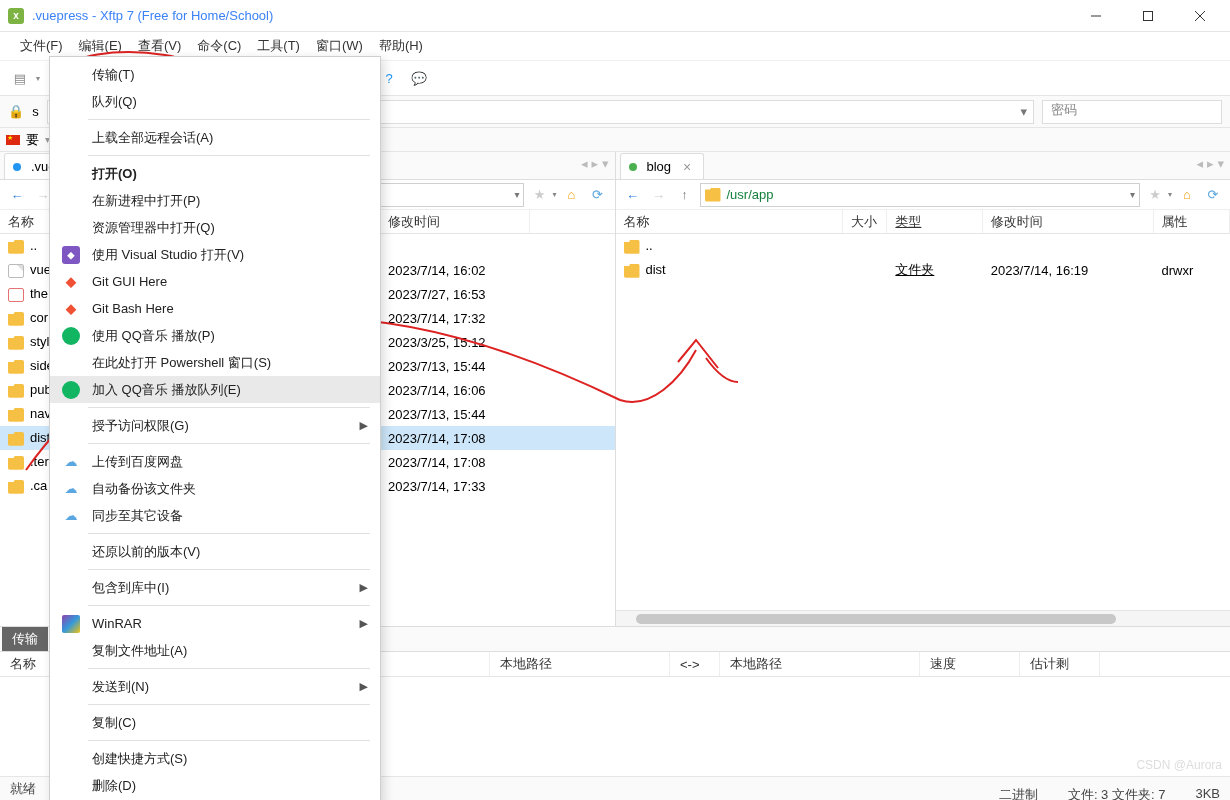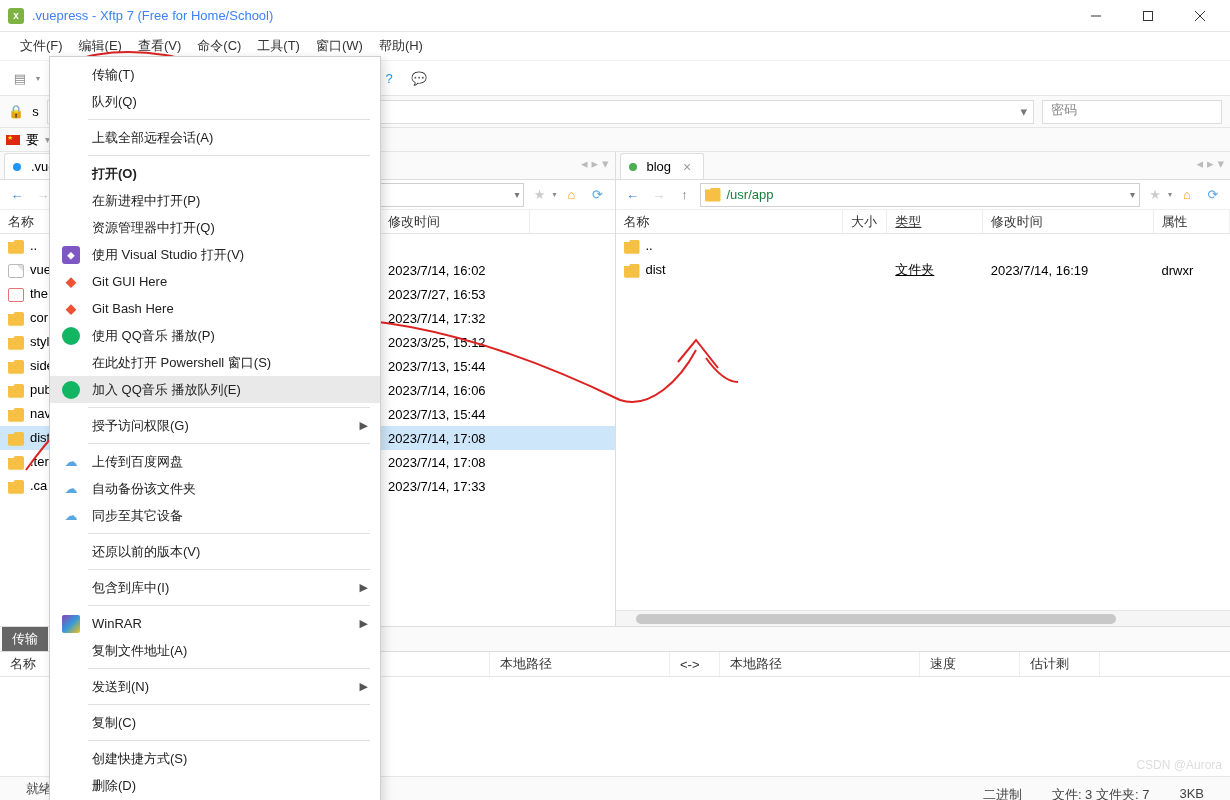--- a/index.html
+++ b/index.html
@@ -80,21 +80,21 @@
 .scrollbar-h { height:16px; background:#f5f5f5; border-top:1px solid #e5e5e5; position:relative; }
 .sb-thumb { position:absolute; left:20px; top:3px; height:10px; width:480px; background:#c8c8c8; border-radius:5px; }
 
 
 .transfer-tab { height:24px; background:#666; color:#fff; display:inline-flex; align-items:center; padding:0 10px; margin-left:2px; }
 .transfer-head { height:26px; display:flex; align-items:center; border-top:1px solid #ddd; border-bottom:1px solid #e5e5e5; color:#333; }
 .transfer-head > div { padding:0 10px; border-right:1px solid #eee; height:100%; display:flex; align-items:center; }
 .transfer-body { height:48px; background:#fff; }
 
 
-.statusbar { position:absolute; bottom:0; left:0; right:0; height:24px; display:flex; align-items:center; padding:0 26px; border-top:1px solid #e5e5e5; background:#fafafa; color:#444; justify-content:space-between; }
+.statusbar { position:absolute; bottom:0; left:0; right:0; height:24px; display:flex; align-items:center; padding:0 10px; border-top:1px solid #e5e5e5; background:#fafafa; color:#444; justify-content:space-between; }
 .status-right { display:flex; gap:30px;margin-top:12px; }
 .watermark { position:absolute; right:8px; bottom:28px; color:#ddd; font-size:12px; pointer-events:none; }
 
 
 .ctx { position:absolute; left:49px; top:56px; width:332px; background:#fff; border:1px solid #cfcfcf; box-shadow:3px 3px 10px rgba(0,0,0,.15); padding:4px 0; z-index:200; }
 .ctx-item { height:27px; display:flex; align-items:center; padding:0 16px 0 42px; position:relative; color:#222; }
 .ctx-item.bold { font-weight:bold; }
 .ctx-item.hl { background:#e9e9e9; }
 .ctx-sep { height:1px; background:#e0e0e0; margin:4px 10px 4px 38px; }
 .ctx-icon { position:absolute; left:12px; width:18px; height:18px; display:flex; align-items:center; justify-content:center; }

